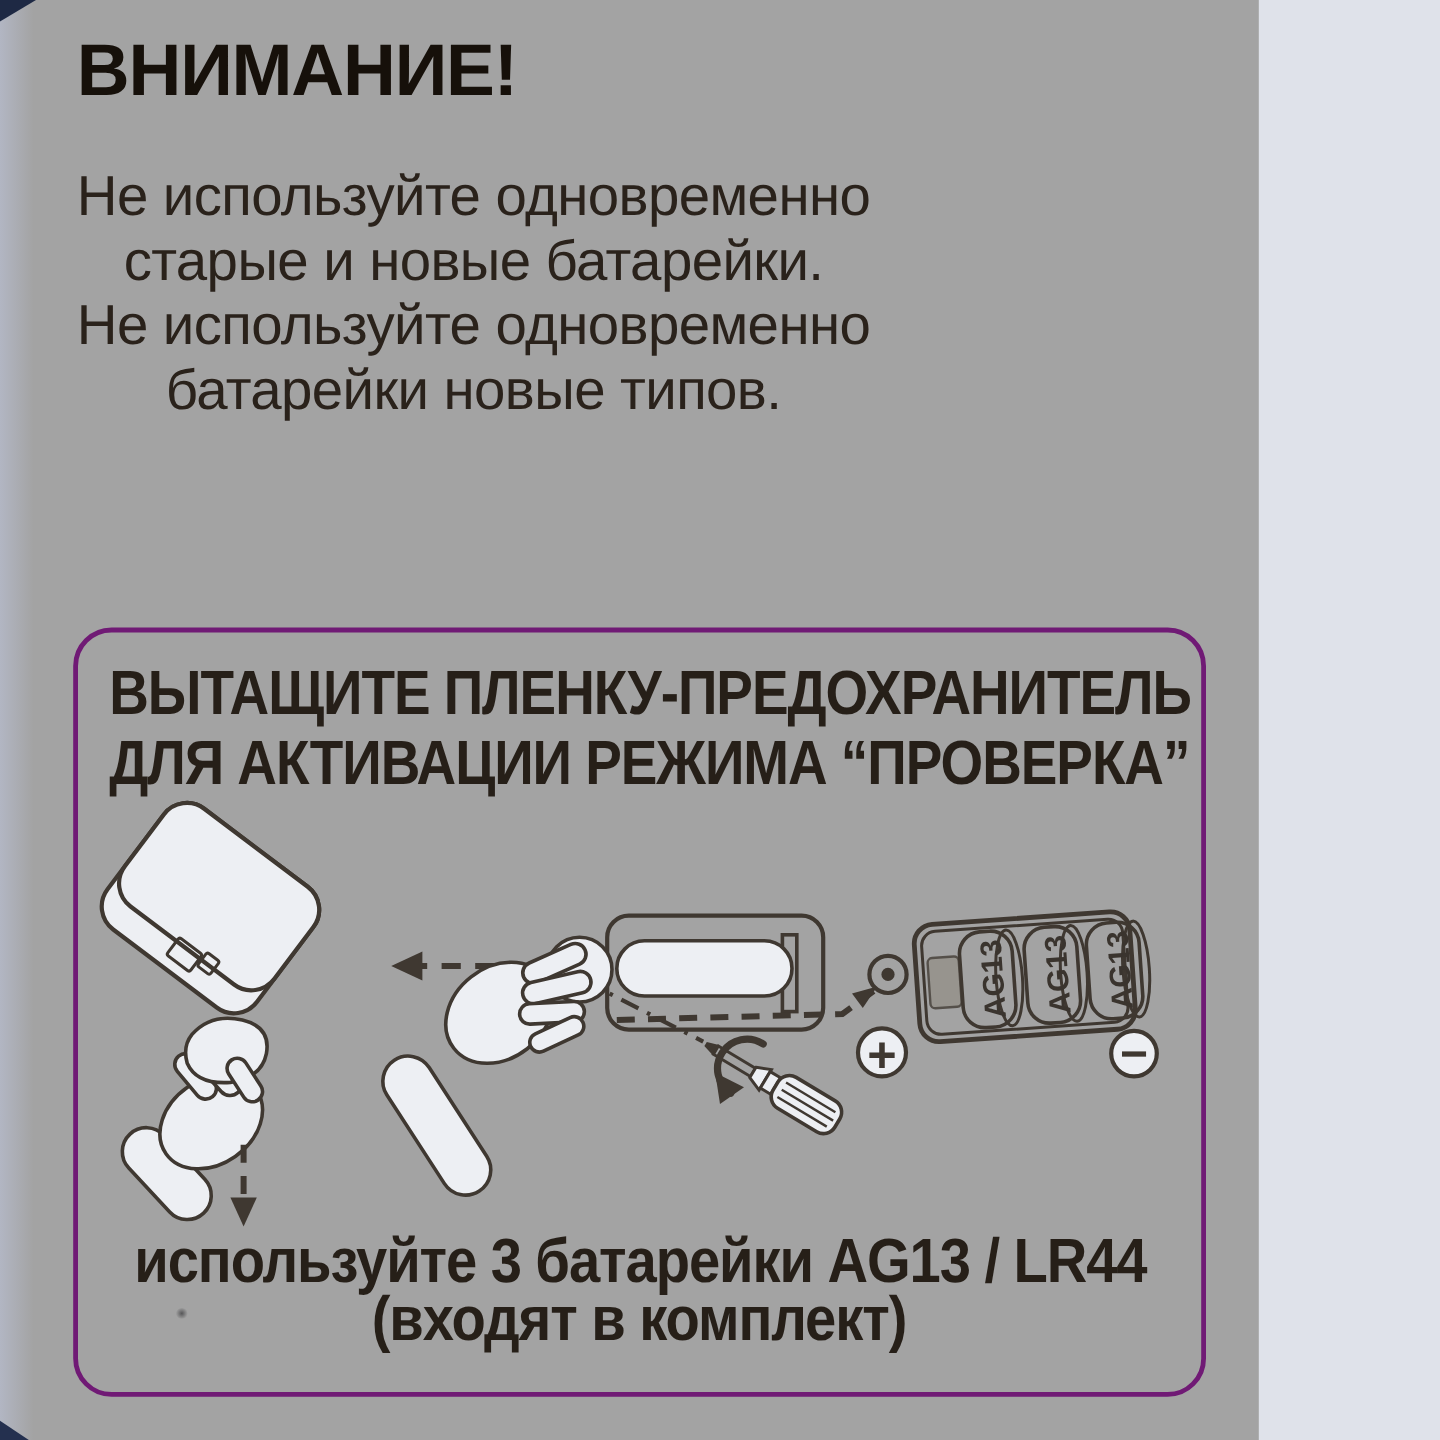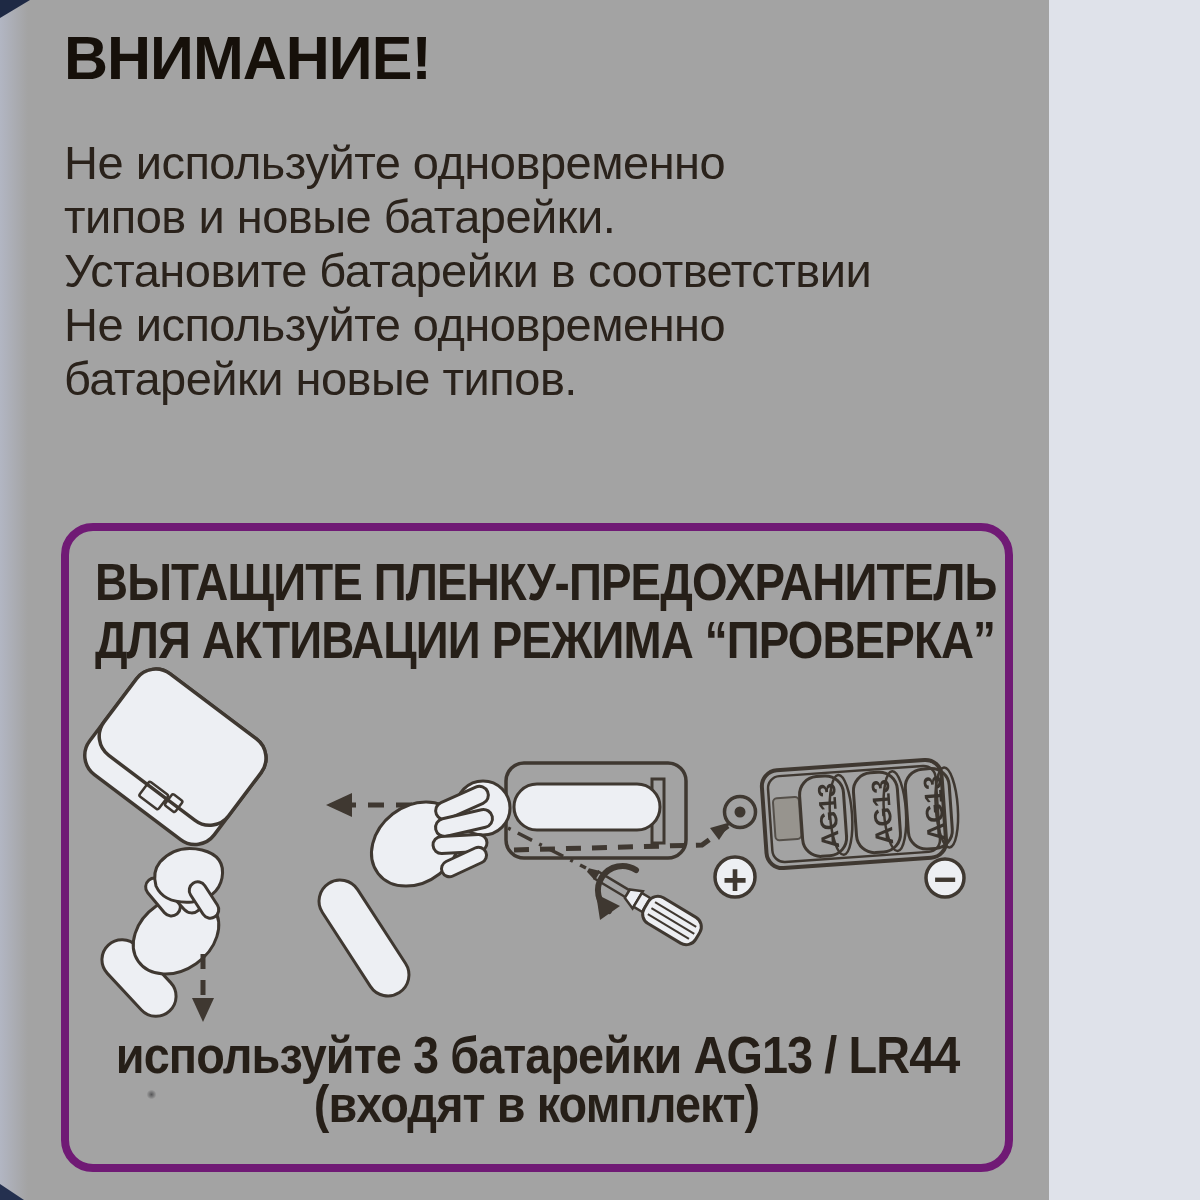--- a/index.html
+++ b/index.html
@@ -8,23 +8,23 @@
           font-family:"Liberation Sans",sans-serif;color:#29211b;}
   .edge-shade{position:absolute;left:0;top:0;width:28px;height:1200px;
               background:linear-gradient(to right,rgba(186,192,212,.65),rgba(186,192,212,0));pointer-events:none;}
   .corner-top{position:absolute;left:0;top:0;width:0;height:0;
               border-top:18px solid #1e2944;border-right:30px solid transparent;}
   .corner-bottom{position:absolute;left:0;bottom:0;width:0;height:0;
               border-bottom:16px solid #24304f;border-right:24px solid transparent;}
   .heading{position:absolute;left:64px;top:28px;margin:0;font-size:61px;line-height:1;
            font-weight:700;letter-spacing:-1px;color:#16100a;}
   .warning{position:absolute;left:64px;top:136px;font-size:47px;line-height:54px;
-           letter-spacing:-0.5px;color:#2a221b;}
+           letter-spacing:-0.5px;color:#2a221b;text-align:center;}
   .inst-box{position:absolute;left:61px;top:523px;width:936px;height:633px;
-            border:8px solid #701a75;border-radius:32px;}
+            border:4px solid #701a75;border-radius:32px;}
   .box-title{position:absolute;left:26px;top:22px;font-size:52px;line-height:58px;
              font-weight:700;color:#261f18;white-space:nowrap;}
   .box-title .cond{display:inline-block;transform:scaleX(.88);transform-origin:0 50%;letter-spacing:-1px;}
   .caption{position:absolute;left:0;width:100%;text-align:center;font-size:52px;line-height:54px;
            font-weight:700;color:#261f18;white-space:nowrap;}
   .caption .cond{display:inline-block;transform:scaleX(.9);transform-origin:50% 50%;letter-spacing:-1px;}
   .cap1{top:497px;}
   .cap2{top:546px;}
   .illu{position:absolute;left:64px;top:648px;width:942px;height:382px;}
   .panel{position:absolute;left:1096px;top:98px;width:104px;height:1048px;
@@ -44,22 +44,21 @@
 
 <div class="canvas">
   <div class="edge-shade"></div>
   <div class="corner-top"></div>
   <div class="corner-bottom"></div>
 
   <h1 class="heading">ВНИМАНИЕ!</h1>
 
   <div class="warning">
     <div>Не используйте одновременно</div>
-    <div>типов и новые батарейки.</div>
-    <div>Установите батарейки в соответствии</div>
+    <div>старые и новые батарейки.</div>
     <div>Не используйте одновременно</div>
     <div>батарейки новые типов.</div>
   </div>
 
   <div class="inst-box">
     <div class="box-title">
       <span class="cond">ВЫТАЩИТЕ ПЛЕНКУ-ПРЕДОХРАНИТЕЛЬ</span><br>
       <span class="cond">ДЛЯ АКТИВАЦИИ РЕЖИМА “ПРОВЕРКА”</span>
     </div>
     <div class="caption cap1">

